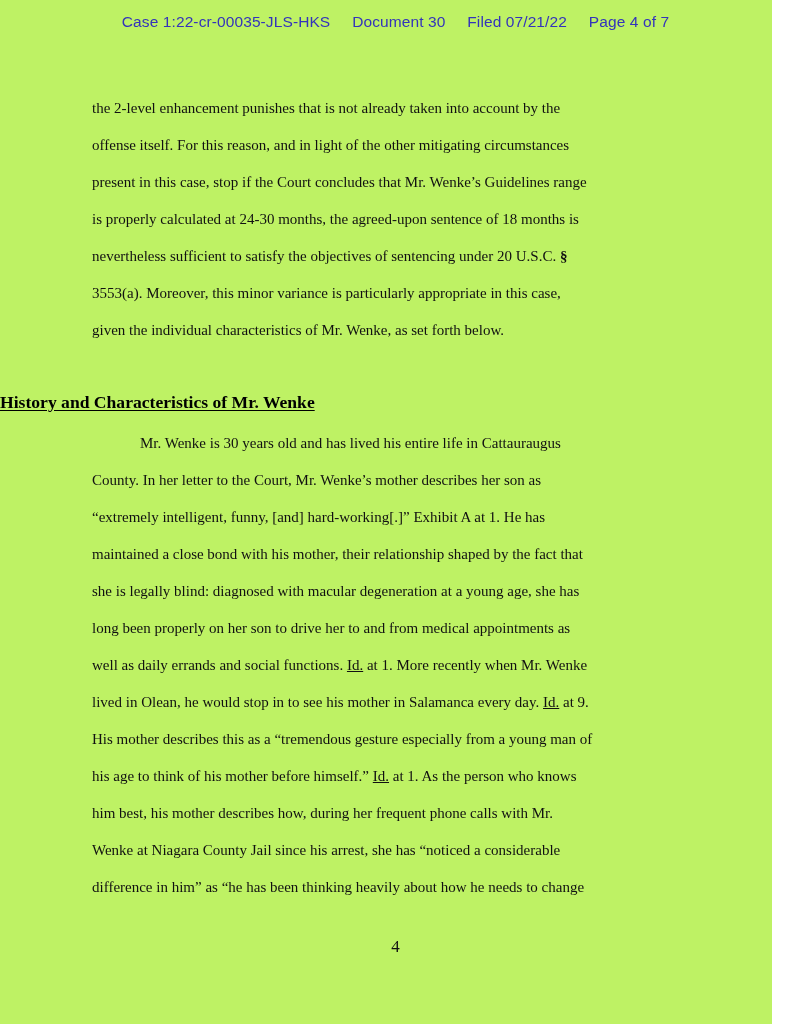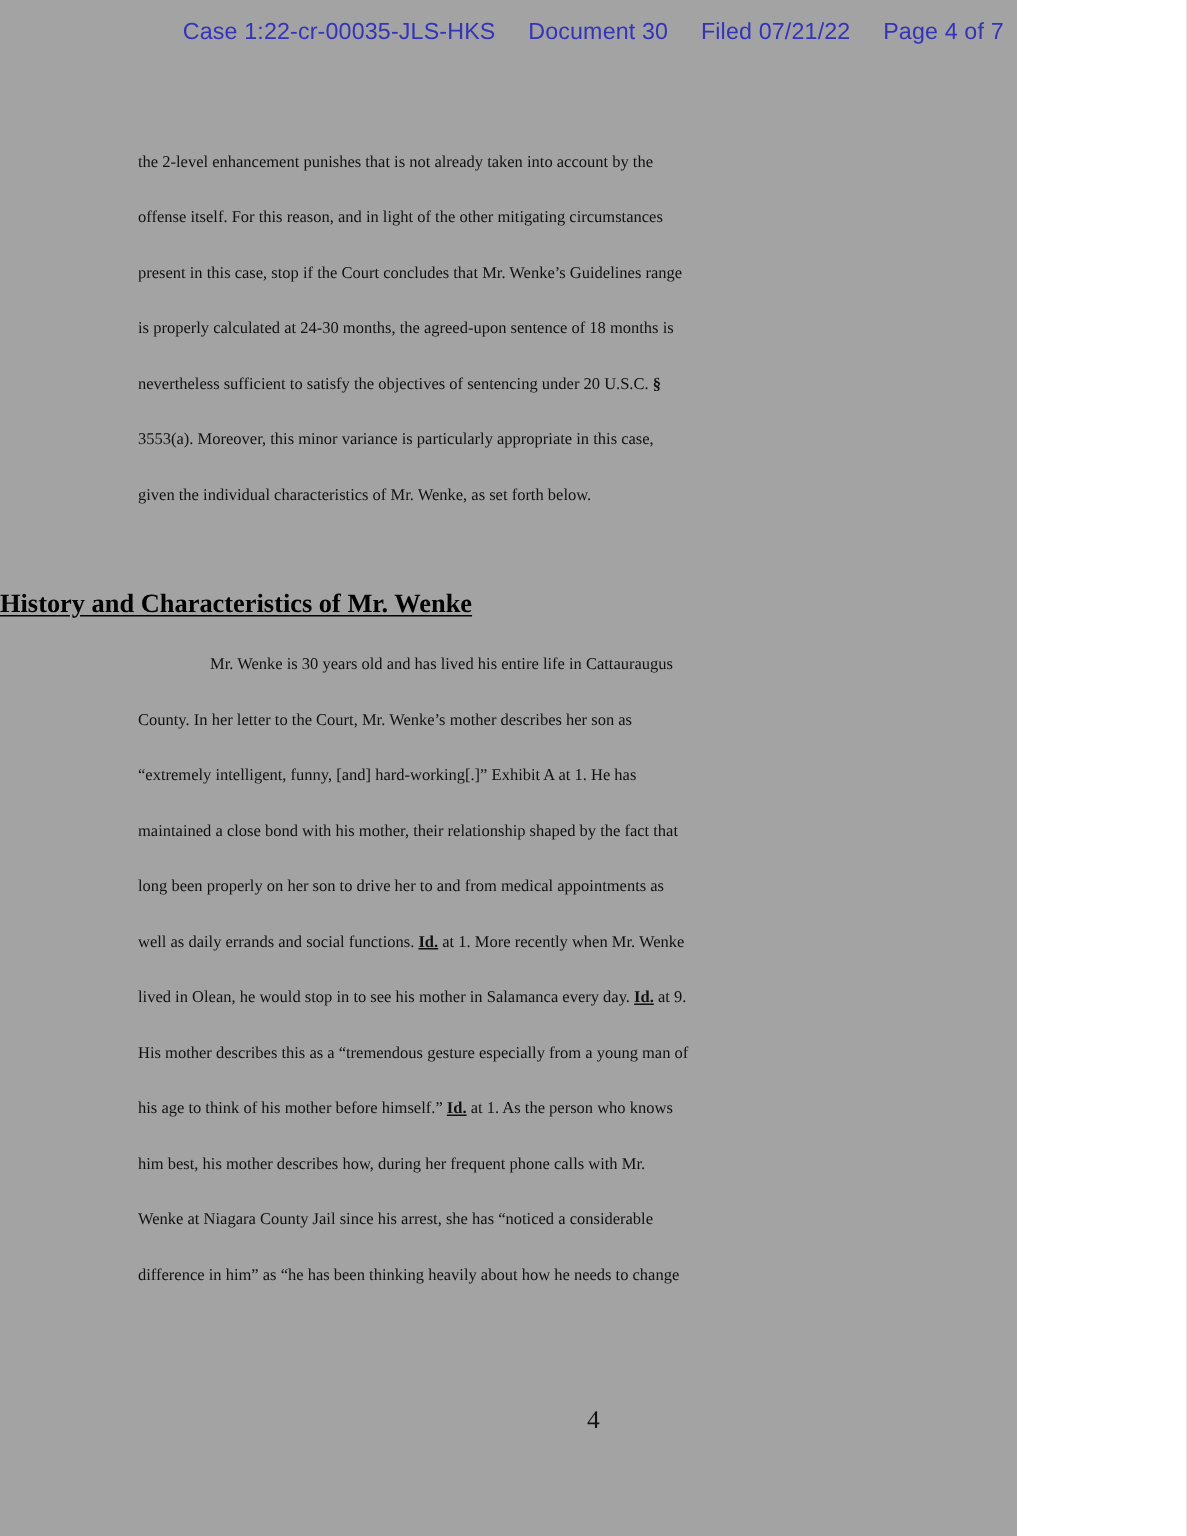--- a/index.html
+++ b/index.html
@@ -2,23 +2,23 @@
 <html><head>
 <meta charset="utf-8">
 <style>
   html, body {
     margin: 0;
     padding: 0;
     background: #ffffff;
   }
   .page {
     position: relative;
-    width: 678px;
+    width: 772px;
     height: 1024px;
-    background: #a3a3a3;
+    background: #bef264;
     overflow: hidden;
     font-family: "Liberation Serif", "DejaVu Serif", serif;
     color: #000000;
   }
 
   
   .ecf-header {
     position: absolute;
     top: 13px;
     left: 0;
@@ -28,33 +28,33 @@
     font-size: 15.5px;
     letter-spacing: 0.1px;
     color: #3333bb;
     white-space: nowrap;
   }
   .ecf-header .seg {
     display: inline-block;
   }
   .ecf-gap-lg { display: inline-block; width: 13px; }
   .para {
-    font-size: 11px;
+    font-size: 15px;
     line-height: 37px;
     text-align: left;
     margin: 0;
     color: #111111;
   }
   .para .indent-first {
     display: inline-block;
     width: 48px;
   }
   .line { display: block; white-space: nowrap; }
 
-  .u { text-decoration: underline; font-weight: bold; }
+  .u { text-decoration: underline; }
   .b { font-weight: bold; }
 
   
   .section-heading {
     position: absolute;
     left: 0;
     top: 389px;
     width: 791px;
     text-align: left;
     font-size: 17.6px;
@@ -110,20 +110,21 @@
   <div class="section-heading">
     <span>History and Characteristics of Mr. Wenke</span>
   </div>
 
   <div class="block-two">
     <p class="para">
       <span class="line"><span class="indent-first"></span><span>Mr. Wenke is 30 years old and has lived his entire life in Cattauraugus</span></span>
       <span class="line">County.  In her letter to the Court, Mr. Wenke’s mother describes her son as</span>
       <span class="line">“extremely intelligent, funny, [and] hard-working[.]”  Exhibit A at 1.  He has</span>
       <span class="line">maintained a close bond with his mother, their relationship shaped by the fact that</span>
+      <span class="line">she is legally blind: diagnosed with macular degeneration at a young age, she has</span>
       <span class="line">long been properly on her son to drive her to and from medical appointments as</span>
       <span class="line"><span>well as daily errands and social functions.  </span><span class="u">Id.</span><span> at 1.  More recently when Mr. Wenke</span></span>
       <span class="line"><span>lived in Olean, he would stop in to see his mother in Salamanca every day.  </span><span class="u">Id.</span><span> at 9.</span></span>
       <span class="line">His mother describes this as a “tremendous gesture especially from a young man of</span>
       <span class="line"><span>his age to think of his mother before himself.”  </span><span class="u">Id.</span><span> at 1.  As the person who knows</span></span>
       <span class="line">him best, his mother describes how, during her frequent phone calls with Mr.</span>
       <span class="line">Wenke at Niagara County Jail since his arrest, she has “noticed a considerable</span>
       <span class="line">difference in him” as “he has been thinking heavily about how he needs to change</span>
     </p>
   </div>

